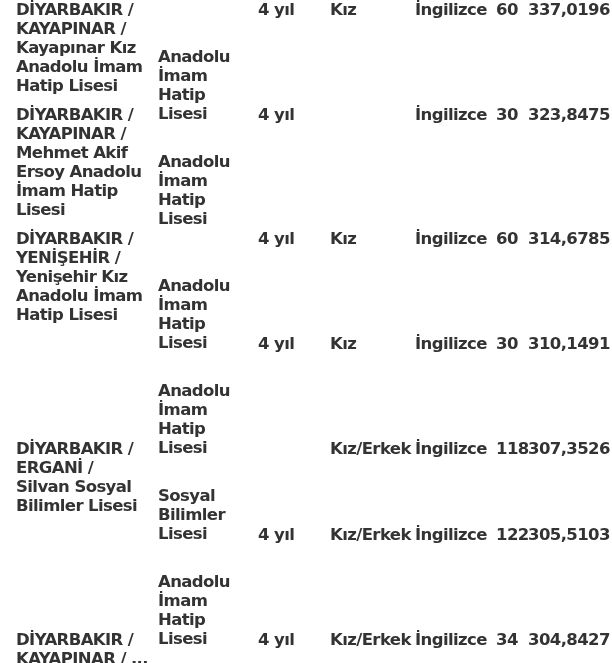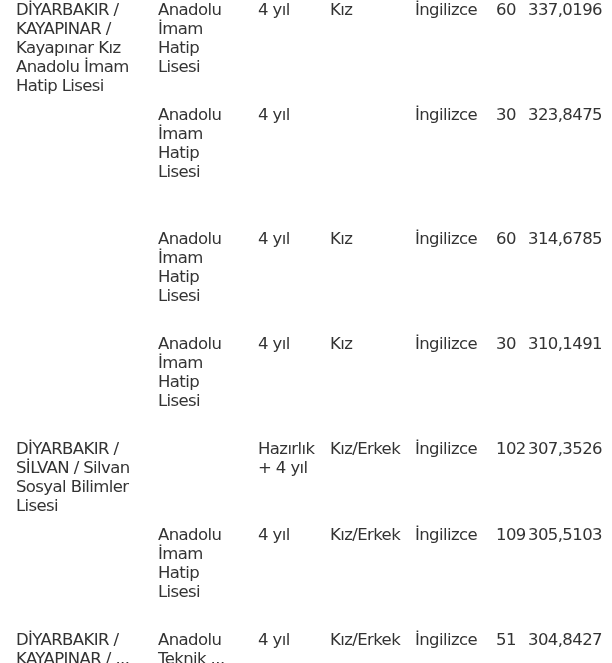--- a/index.html
+++ b/index.html
@@ -6,23 +6,23 @@
   body {
     width: 612px; height: 663px; overflow: hidden; position: relative;
     font-family: "DejaVu Sans", sans-serif;
     color: #333333;
     font-size: 16.5px;
     line-height: 19px;
     letter-spacing: -0.6px;
   }
   .table { position: absolute; left: 0; top: -8px; width: 640px; }
   .row { position: relative; }
-  .cell { position: absolute; top: 8px; white-space: normal; }
+  .cell { position: absolute; top: 8px; white-space: normal; font-weight: bold; }
   .c-school { left: 16px; width: 132px; }
-  .c-type { left: 158px; width: 78px; }
+  .c-type { left: 158px; width: 78px; margin-top: 47px; }
   .c-dur { left: 241px; width: 70px; margin-left: 17px; }
   .c-gender { left: 330px; width: 86px; white-space: nowrap; }
   .c-lang { left: 415px; width: 76px; white-space: nowrap; }
   .c-quota { left: 496px; width: 50px; white-space: nowrap; }
   .c-score { left: 528px; width: 100px; white-space: nowrap; }
 </style>
 </head>
 <body>
 
 <div class="table">
@@ -31,66 +31,68 @@
     <div class="cell c-school">DİYARBAKIR / KAYAPINAR / Kayapınar Kız Anadolu İmam Hatip Lisesi</div>
     <div class="cell c-type">Anadolu İmam Hatip Lisesi</div>
     <div class="cell c-dur">4 yıl</div>
     <div class="cell c-gender">Kız</div>
     <div class="cell c-lang">İngilizce</div>
     <div class="cell c-quota">60</div>
     <div class="cell c-score">337,0196</div>
   </div>
 
   <div class="row" style="height:124px;">
+    <div class="cell c-school">DİYARBAKIR / KAYAPINAR / Mehmet Akif Ersoy Anadolu İmam Hatip Lisesi</div>
     <div class="cell c-type">Anadolu İmam Hatip Lisesi</div>
     <div class="cell c-dur">4 yıl</div>
     <div class="cell c-lang">İngilizce</div>
     <div class="cell c-quota">30</div>
     <div class="cell c-score">323,8475</div>
   </div>
 
   <div class="row" style="height:105px;">
+    <div class="cell c-school">DİYARBAKIR / YENİŞEHİR / Yenişehir Kız Anadolu İmam Hatip Lisesi</div>
     <div class="cell c-type">Anadolu İmam Hatip Lisesi</div>
     <div class="cell c-dur">4 yıl</div>
     <div class="cell c-gender">Kız</div>
     <div class="cell c-lang">İngilizce</div>
     <div class="cell c-quota">60</div>
     <div class="cell c-score">314,6785</div>
   </div>
 
   <div class="row" style="height:105px;">
     <div class="cell c-type">Anadolu İmam Hatip Lisesi</div>
     <div class="cell c-dur">4 yıl</div>
     <div class="cell c-gender">Kız</div>
     <div class="cell c-lang">İngilizce</div>
     <div class="cell c-quota">30</div>
     <div class="cell c-score">310,1491</div>
   </div>
 
   <div class="row" style="height:86px;">
-    <div class="cell c-school">DİYARBAKIR / SİLVAN / Silvan Sosyal Bilimler Lisesi</div>
-    <div class="cell c-dur">Hazırlık + 4 yıl</div>
+    <div class="cell c-school">DİYARBAKIR / ERGANİ / Silvan Sosyal Bilimler Lisesi</div>
+    <div class="cell c-type">Sosyal Bilimler Lisesi</div>
     <div class="cell c-gender">Kız/Erkek</div>
     <div class="cell c-lang">İngilizce</div>
-    <div class="cell c-quota">102</div>
+    <div class="cell c-quota">118</div>
     <div class="cell c-score">307,3526</div>
   </div>
 
   <div class="row" style="height:105px;">
     <div class="cell c-type">Anadolu İmam Hatip Lisesi</div>
     <div class="cell c-dur">4 yıl</div>
     <div class="cell c-gender">Kız/Erkek</div>
     <div class="cell c-lang">İngilizce</div>
-    <div class="cell c-quota">109</div>
+    <div class="cell c-quota">122</div>
     <div class="cell c-score">305,5103</div>
   </div>
 
   <div class="row" style="height:105px;">
     <div class="cell c-school">DİYARBAKIR / KAYAPINAR / ...</div>
     <div class="cell c-type">Anadolu Teknik ...</div>
     <div class="cell c-dur">4 yıl</div>
     <div class="cell c-gender">Kız/Erkek</div>
     <div class="cell c-lang">İngilizce</div>
-    <div class="cell c-quota">51</div>
+    <div class="cell c-quota">34</div>
     <div class="cell c-score">304,8427</div>
   </div>
 
 </div>
 
 </body></html>

